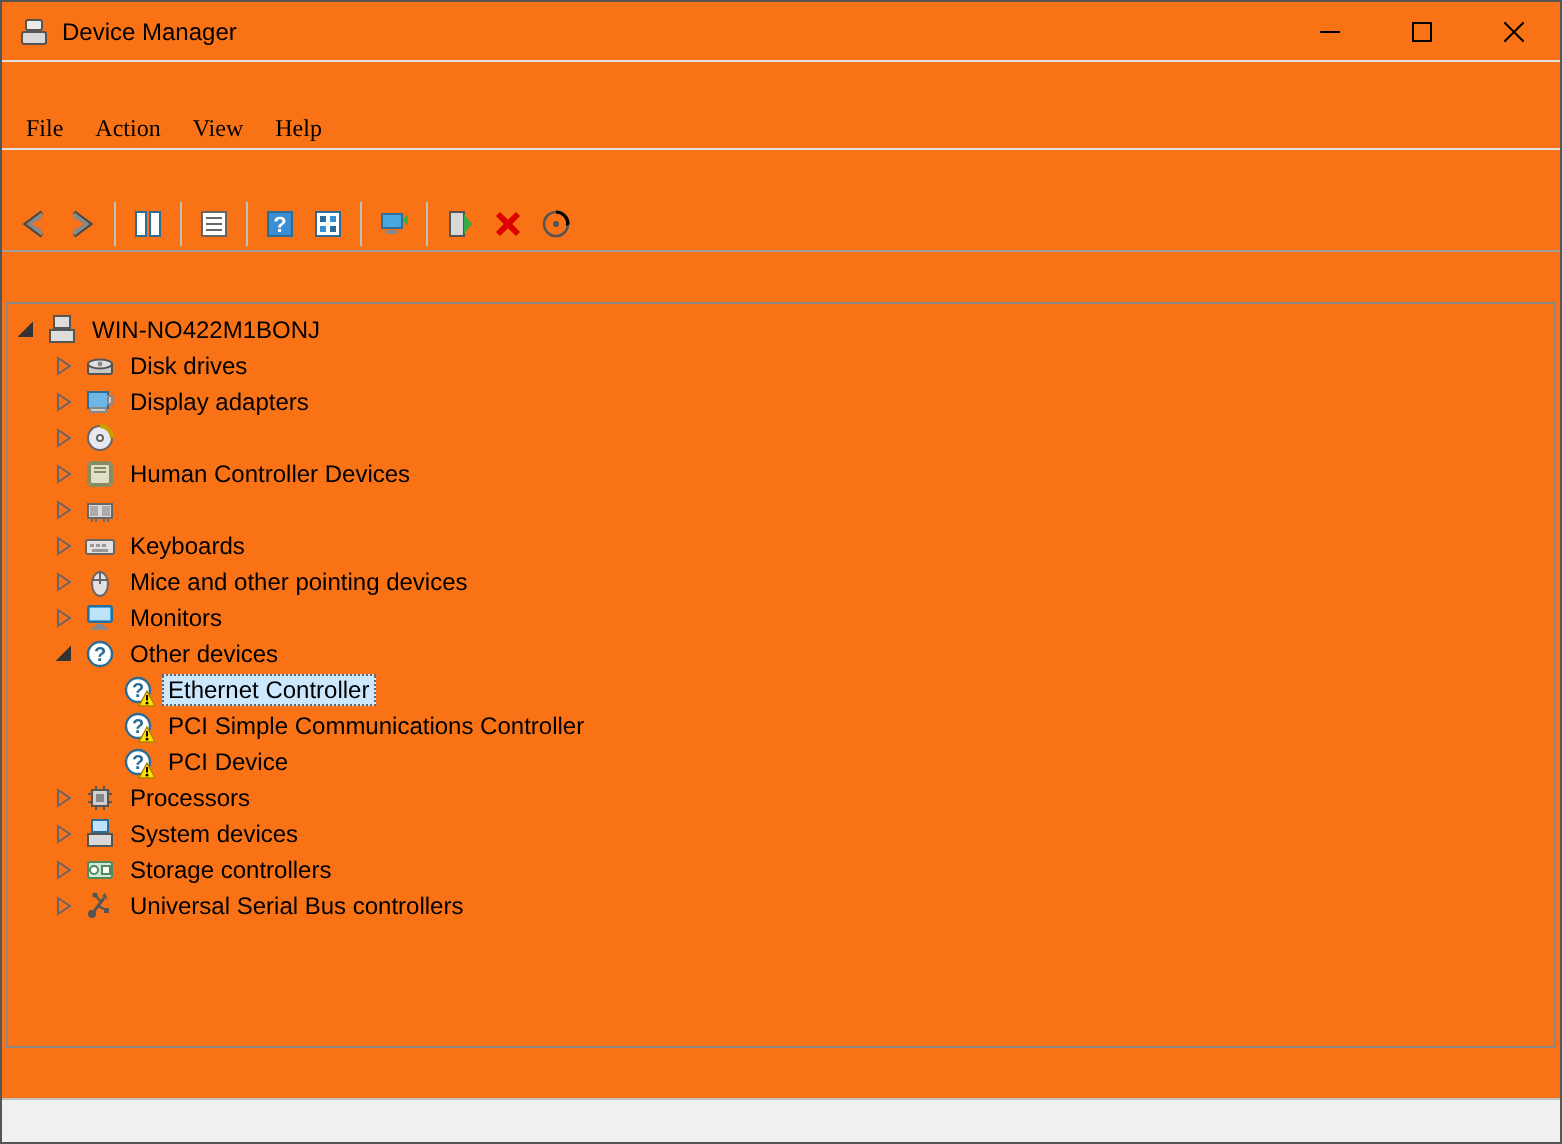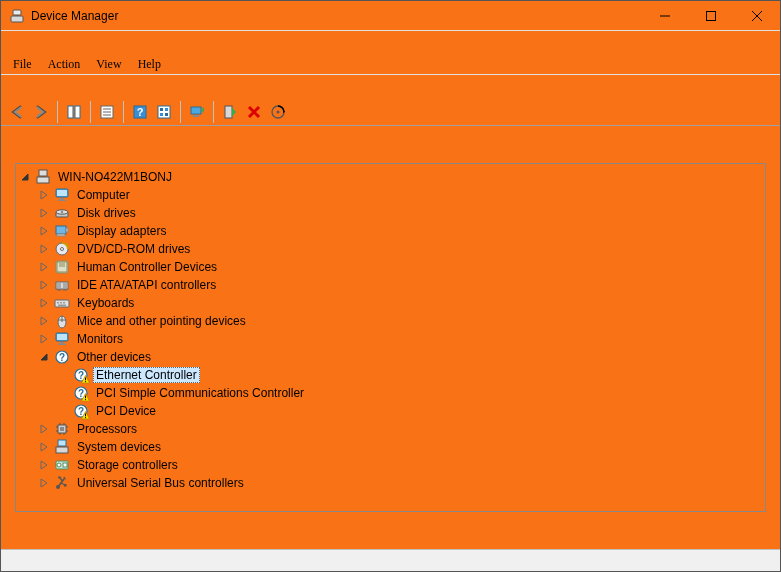--- a/index.html
+++ b/index.html
@@ -97,21 +97,21 @@
     margin: 0 4px;
   }
   .tool-btn svg { display: block; }
 
   
   .tree-wrap {
     flex: 1;
     overflow: auto;
     padding: 4px 2px 2px 2px;
     border: 1px solid #888;
-    margin: 14px;
+    margin: 2px;
   }
   ul.tree, ul.tree ul { list-style: none; margin: 0; padding: 0; }
   ul.tree ul { padding-left: 19px; }
   li.node { }
   .row {
     display: flex;
     align-items: center;
     height: 18px;
     white-space: nowrap;
   }
@@ -297,35 +297,20 @@
           <ul>
             <li class="node">
               <div class="row">
                 <span class="expander">
                   <svg width="9" height="10" viewBox="0 0 9 10">
                     <use href="#exp-collapsed"></use>
                   </svg>
                 </span>
                 <span class="node-icon">
                   <svg width="16" height="16" viewBox="0 0 16 16">
-                    <use href="#ic-monitor"></use>
-                  </svg>
-                </span>
-                <span class="node-label">Computer</span>
-              </div>
-            </li>
-            <li class="node">
-              <div class="row">
-                <span class="expander">
-                  <svg width="9" height="10" viewBox="0 0 9 10">
-                    <use href="#exp-collapsed"></use>
-                  </svg>
-                </span>
-                <span class="node-icon">
-                  <svg width="16" height="16" viewBox="0 0 16 16">
                     <use href="#ic-disk"></use>
                   </svg>
                 </span>
                 <span class="node-label">Disk drives</span>
               </div>
             </li>
             <li class="node">
               <div class="row">
                 <span class="expander">
                   <svg width="9" height="10" viewBox="0 0 9 10">
@@ -345,21 +330,20 @@
                 <span class="expander">
                   <svg width="9" height="10" viewBox="0 0 9 10">
                     <use href="#exp-collapsed"></use>
                   </svg>
                 </span>
                 <span class="node-icon">
                   <svg width="16" height="16" viewBox="0 0 16 16">
                     <use href="#ic-optical"></use>
                   </svg>
                 </span>
-                <span class="node-label">DVD/CD-ROM drives</span>
               </div>
             </li>
             <li class="node">
               <div class="row">
                 <span class="expander">
                   <svg width="9" height="10" viewBox="0 0 9 10">
                     <use href="#exp-collapsed"></use>
                   </svg>
                 </span>
                 <span class="node-icon">
@@ -375,21 +359,20 @@
                 <span class="expander">
                   <svg width="9" height="10" viewBox="0 0 9 10">
                     <use href="#exp-collapsed"></use>
                   </svg>
                 </span>
                 <span class="node-icon">
                   <svg width="16" height="16" viewBox="0 0 16 16">
                     <use href="#ic-ide"></use>
                   </svg>
                 </span>
-                <span class="node-label">IDE ATA/ATAPI controllers</span>
               </div>
             </li>
             <li class="node">
               <div class="row">
                 <span class="expander">
                   <svg width="9" height="10" viewBox="0 0 9 10">
                     <use href="#exp-collapsed"></use>
                   </svg>
                 </span>
                 <span class="node-icon">

